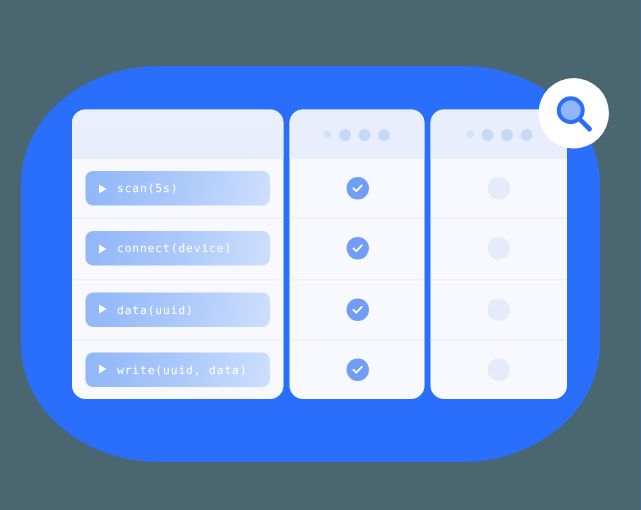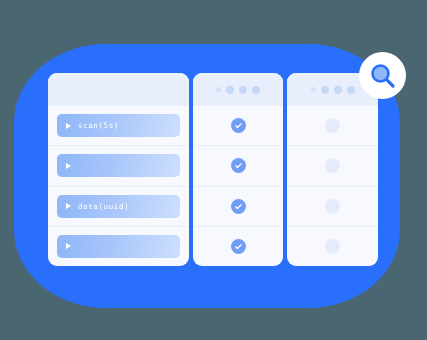--- a/index.html
+++ b/index.html
@@ -180,33 +180,35 @@
         <div class="row">
           <div class="cmd-pill">
             <span class="play-tri"></span>
             <span class="cmd-text">scan(5s)</span>
           </div>
         </div>
 
         <div class="row">
           <div class="cmd-pill">
             <span class="play-tri"></span>
+            <span class="cmd-text">connect(device)</span>
           </div>
         </div>
 
         <div class="row">
           <div class="cmd-pill">
             <span class="play-tri"></span>
             <span class="cmd-text">data(uuid)</span>
           </div>
         </div>
 
         <div class="row">
           <div class="cmd-pill">
             <span class="play-tri"></span>
+            <span class="cmd-text">write(uuid, data)</span>
           </div>
         </div>
 
       </div>
     </div>
 
     <div class="panel panel-ok">
       <div class="panel-head">
         <div class="dots">
           <span class="dot small"></span>

